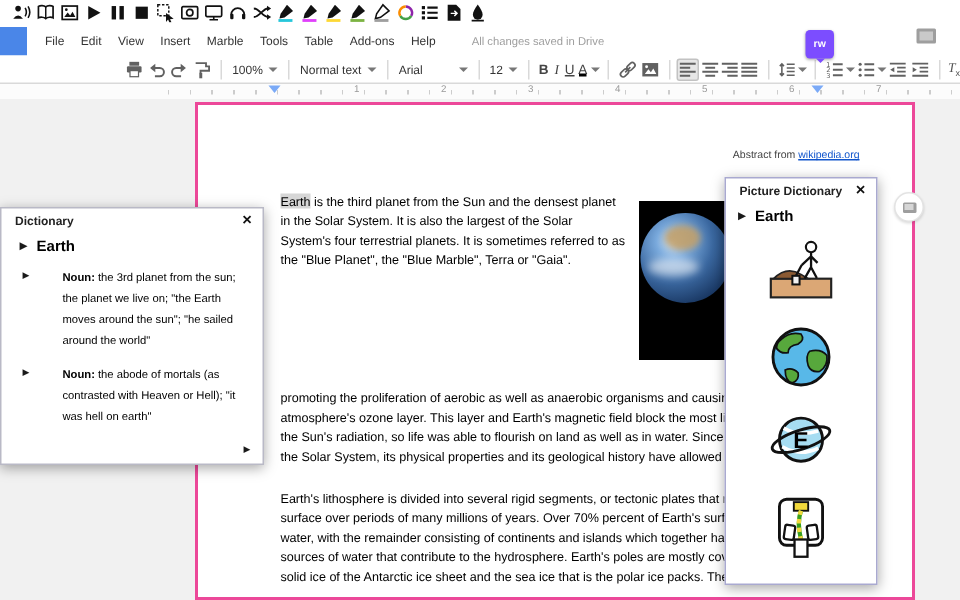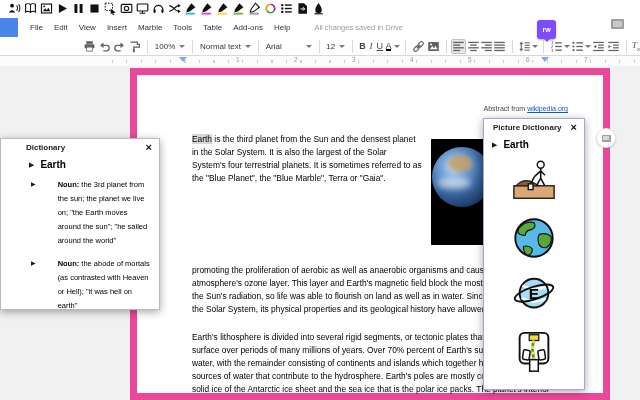--- a/index.html
+++ b/index.html
@@ -52,21 +52,21 @@
   .ruler { position:absolute; left:0; top:56px; width:640px; height:10px; background:#fcfcfc; }
   .ruler .ticks { position:absolute; left:112px; right:0; top:4px; height:3px;
     background:repeating-linear-gradient(to right,#b8b8b8 0 1px,transparent 1px 14.5px); opacity:.7; }
   .ruler .num { position:absolute; top:0px; font-size:6.5px; color:#999; }
   .marker { position:absolute; top:1px; width:0; height:0; border-left:4px solid transparent;
     border-right:4px solid transparent; border-top:5px solid #7baaf7; }
 
   
   .doc-area { position:absolute; left:0; top:66px; width:640px; height:334px; background:#f1f1f1; }
   .page { position:absolute; left:130px; top:2px; width:480px; height:332px; background:#fff;
-    border:7px solid #ec4899; }
+    border:2px solid #ec4899; }
   .abstract { position:absolute; right:35px; top:30px; font-size:7px; color:#444; }
   .abstract a { color:#1155cc; text-decoration:underline; }
   .para { position:absolute; left:55px; font-size:8.4px; line-height:13px; color:#000; }
   .p1 { top:58px; width:230px; }
   .p2a { top:137px; width:230px; }
   .p2b { top:189px; width:392px; }
   .p3 { top:256px; width:392px; }
   .hl { background:#d6d6d6; }
   .earth-img { position:absolute; left:294px; top:64px; width:64px; height:106px; background:#000;
     overflow:hidden; }
@@ -86,21 +86,21 @@
   .panel { position:absolute; background:#fff; border:1px solid #b9b9c6;
     box-shadow:0 2px 8px rgba(0,0,0,.35); z-index:30; overflow:hidden; }
   .panel-head { display:flex; align-items:center; justify-content:space-between;
     padding:4px 7px 3px 9px; }
   .panel-title { font-size:8px; font-weight:bold; color:#222; }
   .panel-x { font-size:11px; font-weight:bold; color:#111; line-height:9px; cursor:default; }
   .word-row { display:flex; align-items:center; gap:6px; padding:4px 0 2px 12px; }
   .tri { color:#1a1a1a; font-size:7px; line-height:8px; }
   .word { font-size:10px; font-weight:bold; color:#000; }
 
-  .dict { left:0; top:138px; width:160px; height:172px;padding-left:16px; }
+  .dict { left:0; top:138px; width:176px; height:172px; }
   .defs { padding:6px 8px 0 14px; }
   .def-row { display:flex; gap:22px; margin-bottom:9px;justify-content:flex-end; }
   .def-row .tri { font-size:6px; margin-top:2px; }
   .def-text { font-size:7.5px; line-height:14px; color:#000; }
   .def-text .pos { font-weight:bold; margin-right:2px; }
 
   .picdict { left:483px; top:118px; width:102px; height:272px; border-color:#a9a9d0; }
   .pic-col { display:flex; flex-direction:column; align-items:center; gap:11px; padding-top:6px; }
   .pic-item { width:48px; height:46px; display:flex; align-items:center; justify-content:center; }
   .pic-item svg { width:46px; height:46px; }

